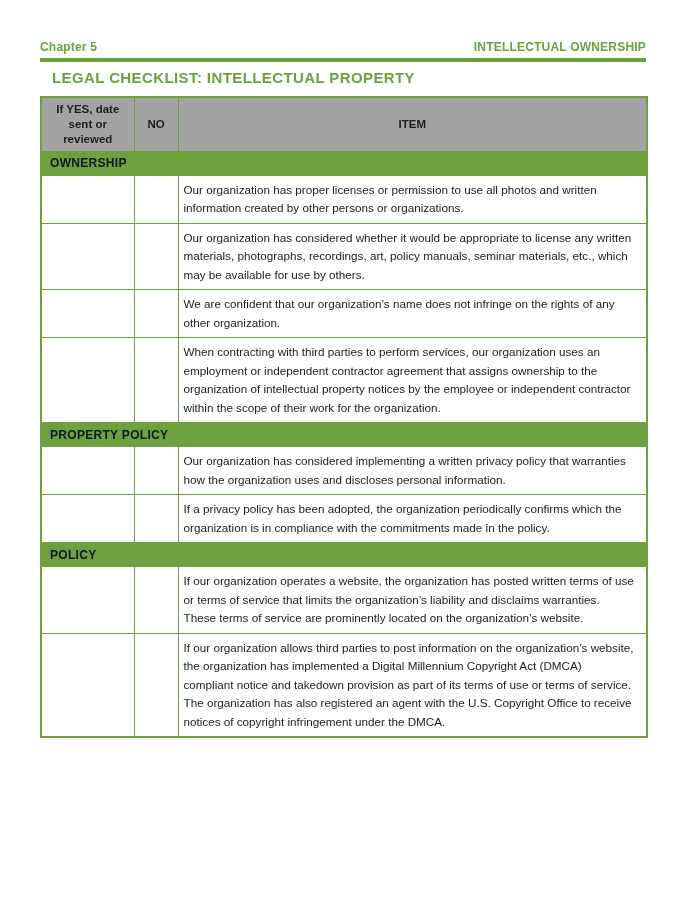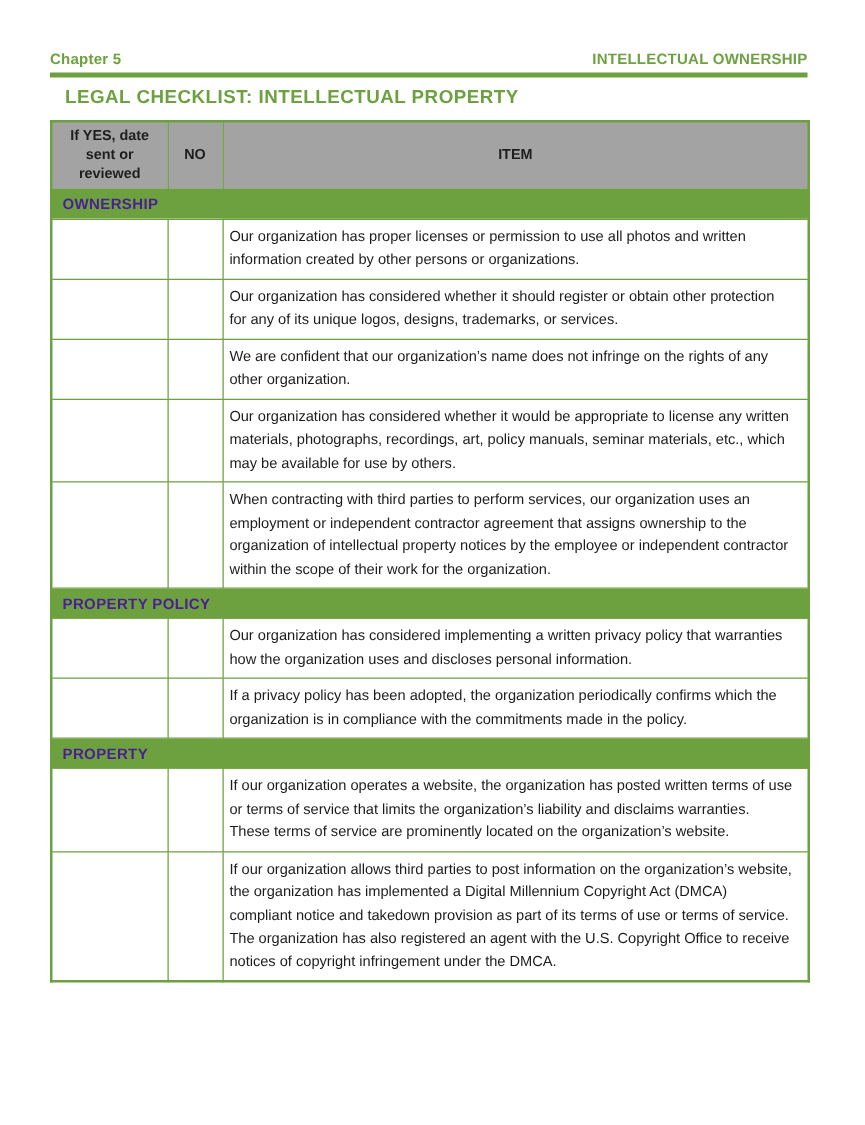--- a/index.html
+++ b/index.html
@@ -56,21 +56,21 @@
     font-size: 11.5px;
     font-weight: bold;
     color: #1e1e1e;
     text-align: center;
     line-height: 1.3;
     padding: 4px 3px;
     height: 50px;
   }
   tr.section td {
     background: #6da13f;
-    color: #4c1d95;
+    color: #0f172a;
     font-weight: bold;
     font-size: 12px;
     letter-spacing: 0.3px;
     padding: 4px 8px;
     height: 24px;
   }
   td.item {
     font-size: 11.7px;
     line-height: 18.5px;
     color: #1c1c1c;
@@ -115,31 +115,26 @@
         <td colspan="3">OWNERSHIP</td>
       </tr>
       <tr>
         <td class="blank"></td>
         <td class="blank"></td>
         <td class="item">Our organization has proper licenses or permission to use all photos and written information created by other persons or organizations.</td>
       </tr>
       <tr>
         <td class="blank"></td>
         <td class="blank"></td>
-        <td class="item">Our organization has considered whether it should register or obtain other protection for any of its unique logos, designs, trademarks, or services.</td>
+        <td class="item">Our organization has considered whether it would be appropriate to license any written materials, photographs, recordings, art, policy manuals, seminar materials, etc., which may be available for use by others.</td>
       </tr>
       <tr>
         <td class="blank"></td>
         <td class="blank"></td>
         <td class="item">We are confident that our organization’s name does not infringe on the rights of any other organization.</td>
-      </tr>
-      <tr>
-        <td class="blank"></td>
-        <td class="blank"></td>
-        <td class="item">Our organization has considered whether it would be appropriate to license any written materials, photographs, recordings, art, policy manuals, seminar materials, etc., which may be available for use by others.</td>
       </tr>
       <tr>
         <td class="blank"></td>
         <td class="blank"></td>
         <td class="item">When contracting with third parties to perform services, our organization uses an employment or independent contractor agreement that assigns ownership to the organization of intellectual property notices by the employee or independent contractor within the scope of their work for the organization.</td>
       </tr>
 
       <tr class="section">
         <td colspan="3">PROPERTY POLICY</td>
       </tr>
@@ -148,21 +143,21 @@
         <td class="blank"></td>
         <td class="item">Our organization has considered implementing a written privacy policy that warranties how the organization uses and discloses personal information.</td>
       </tr>
       <tr>
         <td class="blank"></td>
         <td class="blank"></td>
         <td class="item">If a privacy policy has been adopted, the organization periodically confirms which the organization is in compliance with the commitments made in the policy.</td>
       </tr>
 
       <tr class="section">
-        <td colspan="3">PROPERTY</td>
+        <td colspan="3">POLICY</td>
       </tr>
       <tr>
         <td class="blank"></td>
         <td class="blank"></td>
         <td class="item">If our organization operates a website, the organization has posted written terms of use or terms of service that limits the organization’s liability and disclaims warranties. These terms of service are prominently located on the organization’s website.</td>
       </tr>
       <tr>
         <td class="blank"></td>
         <td class="blank"></td>
         <td class="item">If our organization allows third parties to post information on the organization’s website, the organization has implemented a Digital Millennium Copyright Act (DMCA) compliant notice and takedown provision as part of its terms of use or terms of service. The organization has also registered an agent with the U.S. Copyright Office to receive notices of copyright infringement under the DMCA.</td>

